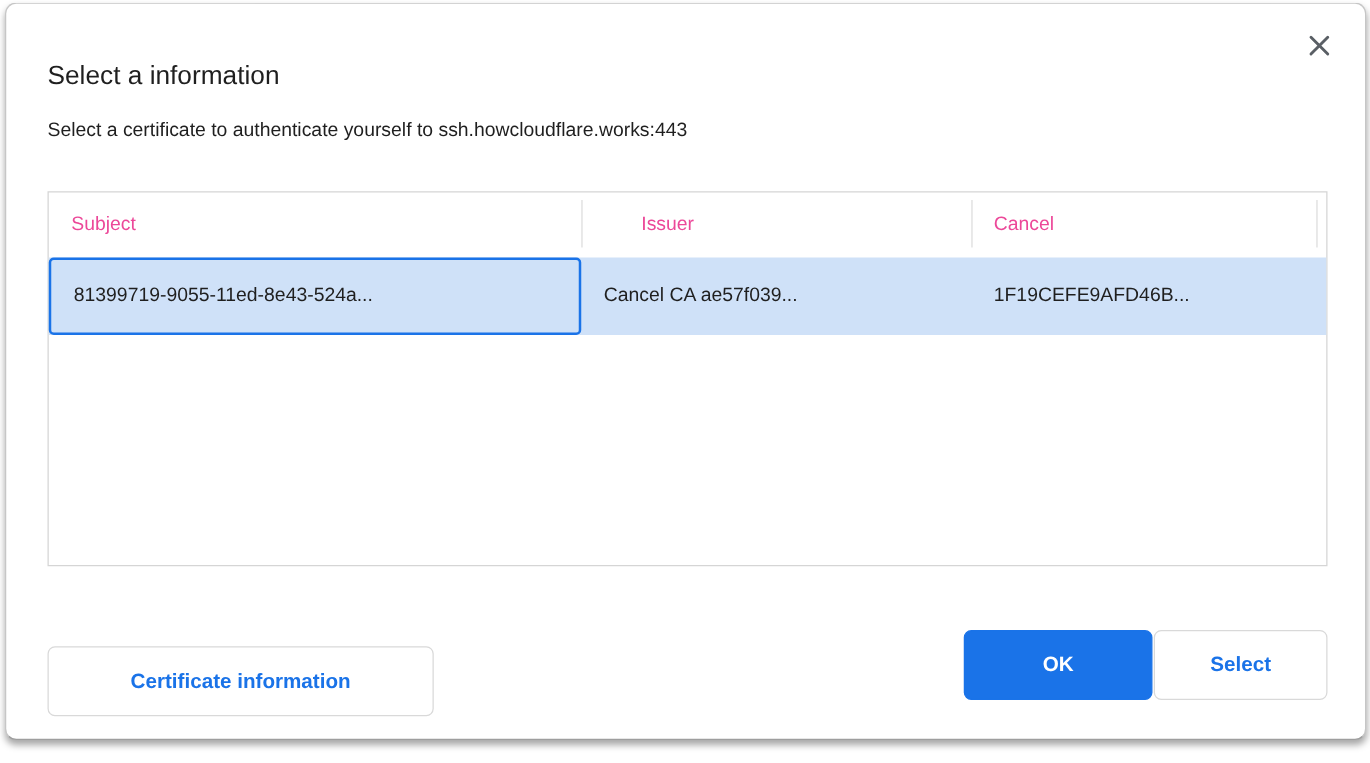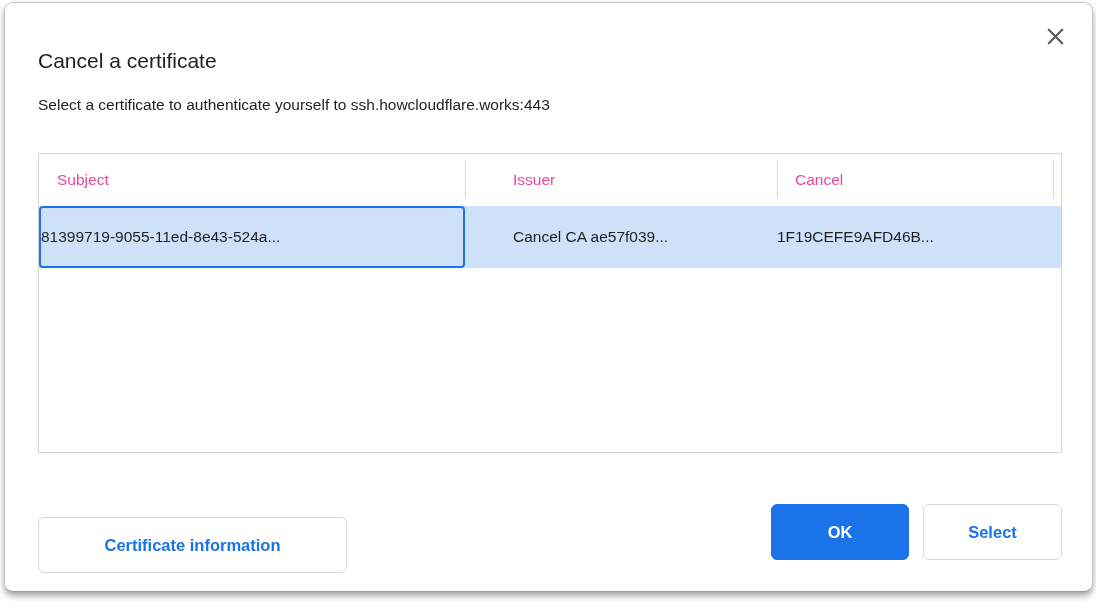--- a/index.html
+++ b/index.html
@@ -76,20 +76,21 @@
   .col-gutter  { width: 8px; padding-left: 0; }
   .cert-row {
     display: flex;
     height: 62px;
     background: #cfe1f8;
     cursor: default;
   }
   .rcell {
     display: flex;
     align-items: center;
+    padding-left: 18px;
     font-size: 15.5px;
     color: #1f1f1f;
     white-space: nowrap;
     overflow: hidden;
   }
   .rcell.focused {
     border: 2px solid #1a73e8;
     border-radius: 4px;
   }
   .btn {
@@ -106,37 +107,37 @@
     background: #ffffff;
     border: 1px solid #d9d9d9;
     color: #1a73e8;
   }
   .btn-primary {
     background: #1a73e8;
     border: 1px solid #1a73e8;
     color: #ffffff;
   }
   .btn-certinfo { left: 33px;  top: 501px; width: 309px; margin-top: 13px; }
-  .btn-ok       { left: 766px; top: 501px; width: 138px; }
+  .btn-ok       { left: 766px; top: 501px; width: 151px; }
   .btn-cancel   { left: 918px; top: 501px; width: 139px; }
 </style>
 </head>
 <body>
 
 <div class="dialog">
 
   <button class="close-btn">
     <span style="display:flex;">
       <svg width="23" height="23" viewBox="0 0 24 24">
         <path d="M5 5 L19 19 M19 5 L5 19" stroke="#5a5f65" stroke-width="2.4" stroke-linecap="round" fill="none"></path>
       </svg>
     </span>
   </button>
 
-  <div class="dialog-title">Cancel a certificate</div>
+  <div class="dialog-title">Select a information</div>
 
   <div class="dialog-subtitle">Select a certificate to authenticate yourself to ssh.howcloudflare.works:443</div>
 
   <div class="cert-table">
     <div class="cert-header">
       <div class="hcell col-subject">Subject</div>
       <div class="hcell col-issuer divided">Issuer</div>
       <div class="hcell col-serial divided">Cancel</div>
       <div class="hcell col-gutter divided"></div>
     </div>

